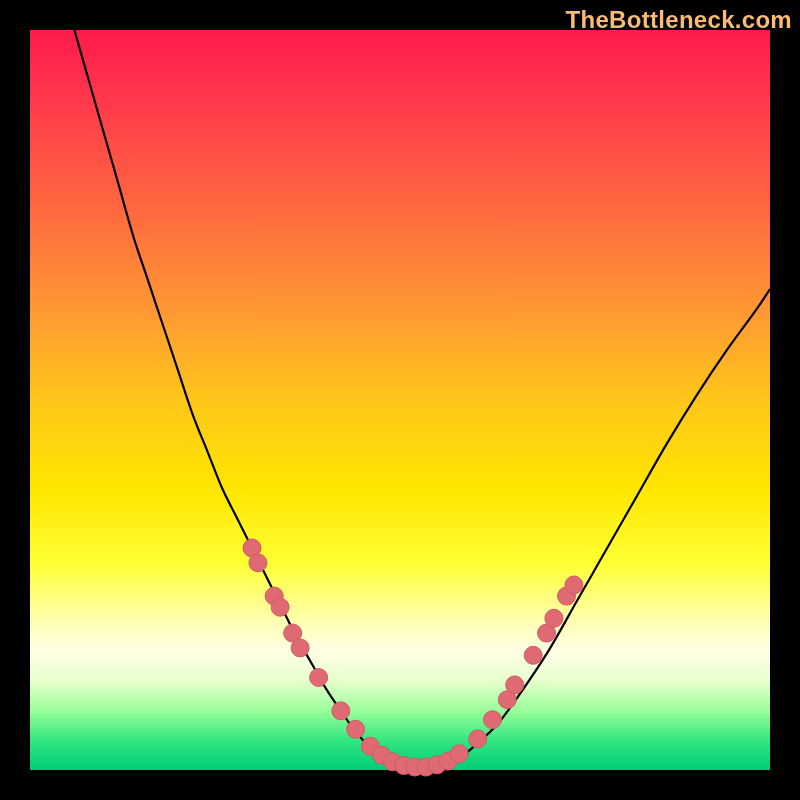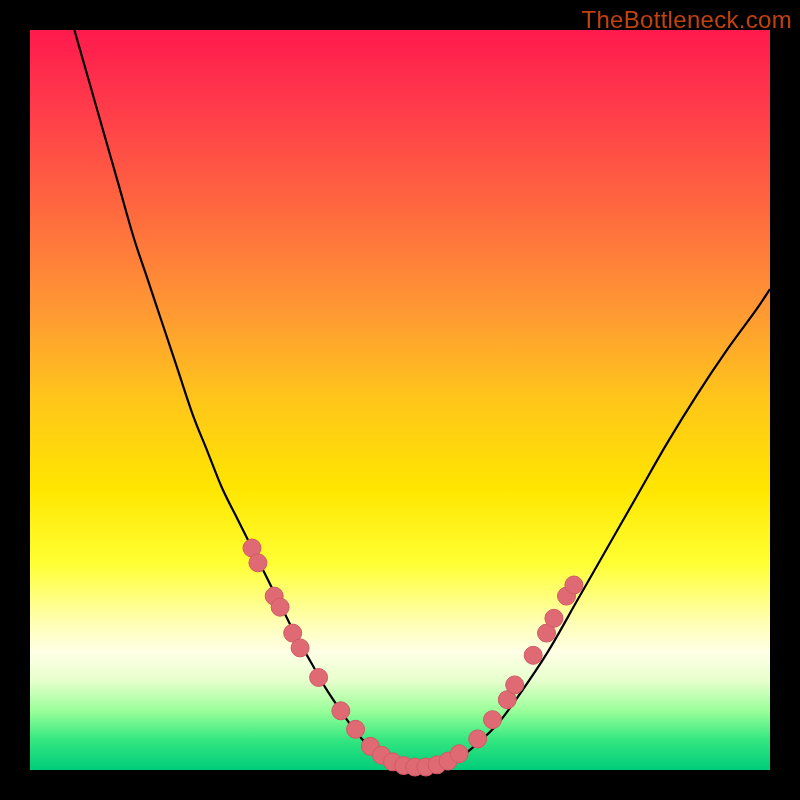--- a/index.html
+++ b/index.html
@@ -39,23 +39,23 @@
       #e6ffcc 88%,
       #99ff99 92%,
       #33e680 96%,
       #00cc7a 100%
     );
   }
   .watermark {
     position: absolute;
     top: 6px;
     right: 8px;
-    color: #c2410c;
+    color: #fdba74;
     font-size: 24px;
-    font-weight: 400;
+    font-weight: 700;
     letter-spacing: 0.3px;
     user-select: none;
   }
   svg.curve {
     position: absolute;
     left: 0;
     top: 0;
     width: 740px;
     height: 740px;
     overflow: visible;

